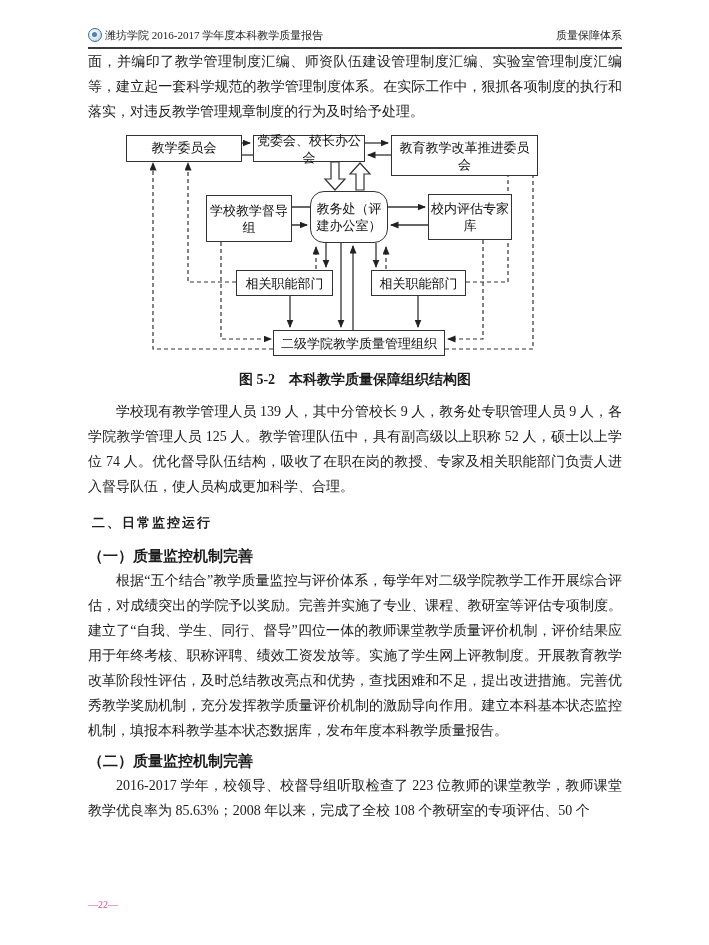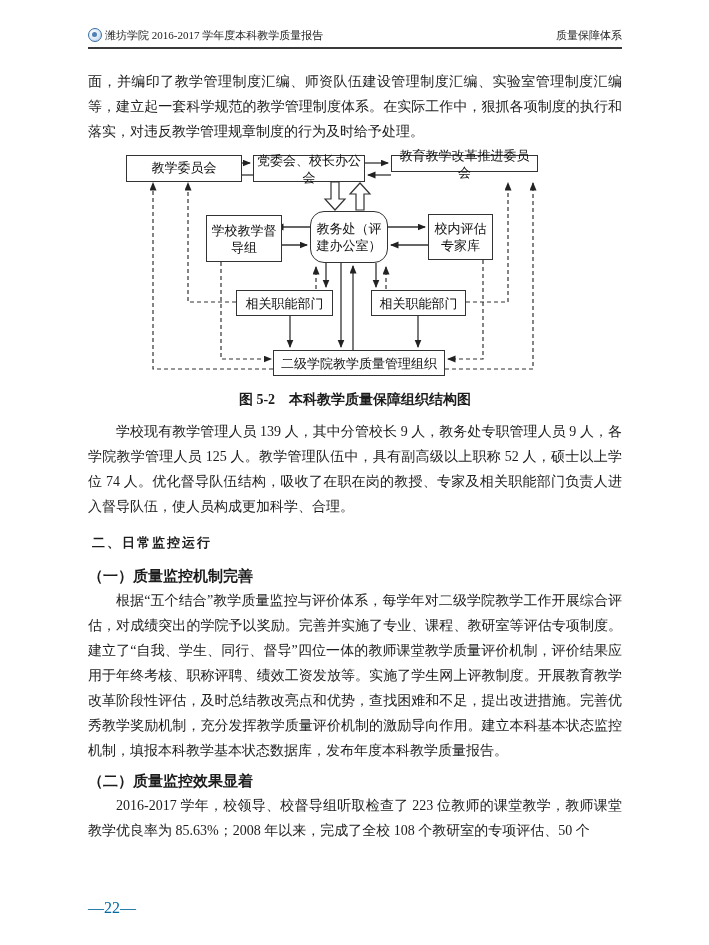--- a/index.html
+++ b/index.html
@@ -12,21 +12,21 @@
     padding:26px 87px 0 88px;
     font-family:"Liberation Serif","DejaVu Serif",serif;
     color:#1c1c1c;
     overflow:hidden;
   }
   
   .hdr{
     display:flex;align-items:center;justify-content:space-between;
     font-size:11px;line-height:18px;color:#222;
     border-bottom:2px solid #3a3a3a;
-    padding-bottom:3px;margin-bottom:20px;
+    padding-bottom:3px;margin-bottom:0;
   }
   .hdr-left{display:flex;align-items:center;gap:3px;}
   .logo{
     width:14px;height:14px;border-radius:50%;
     border:1.5px solid #3a6ea5;
     background:radial-gradient(circle at 35% 35%, #ffffff 0%, #dce9f6 55%, #9dbcdc 100%);
     box-sizing:border-box;position:relative;flex:0 0 auto;
   }
   .logo::after{
     content:"";position:absolute;left:3px;top:3px;width:5px;height:5px;
@@ -62,21 +62,21 @@
     padding:1px 2px;
   }
   .dsvg{position:absolute;left:0;top:0;}
   .caption{
     text-align:center;font-weight:bold;font-size:14px;line-height:20px;
     margin:3px 0 9px 0;
   }
   
   .footer{
     position:absolute;left:88px;top:899px;
-    font-size:16px;color:#0369a1;
+    font-size:10px;color:#ec4899;
   }
 </style>
 </head>
 <body>
 
 <div class="page">
 
   <div class="hdr">
     <div class="hdr-left">
       <span class="logo"></span>
@@ -124,39 +124,39 @@
       <polyline points="148,153 100,153 100,34" fill="none" stroke="#333" stroke-width="1.2" stroke-dasharray="4,3" marker-end="url(#arr)"></polyline>
       <polyline points="133,113 133,210 183,210" fill="none" stroke="#333" stroke-width="1.2" stroke-dasharray="4,3" marker-end="url(#arr)"></polyline>
 
       <polyline points="357,220 445,220 445,34" fill="none" stroke="#333" stroke-width="1.2" stroke-dasharray="4,3" marker-end="url(#arr)"></polyline>
       <polyline points="378,153 420,153 420,34" fill="none" stroke="#333" stroke-width="1.2" stroke-dasharray="4,3" marker-end="url(#arr)"></polyline>
       <polyline points="395,111 395,210 360,210" fill="none" stroke="#333" stroke-width="1.2" stroke-dasharray="4,3" marker-end="url(#arr)"></polyline>
     </svg>
 
     <div class="dbox" style="left:38px;top:6px;width:116px;height:27px;font-family:Liberation Mono, monospace;">教学委员会</div>
     <div class="dbox" style="left:165px;top:6px;width:112px;height:27px;">党委会、校长办公会</div>
-    <div class="dbox" style="left:303px;top:6px;width:147px;height:17px;">教育教学改革推进委员会</div>
-    <div class="dbox" style="left:118px;top:66px;width:76px;height:47px;">学校教学督导组</div>
+    <div class="dbox" style="left:303px;top:6px;width:147px;height:41px;">教育教学改革推进委员会</div>
+    <div class="dbox" style="left:118px;top:66px;width:86px;height:47px;">学校教学督导组</div>
     <div class="dbox" style="left:222px;top:62px;width:78px;height:52px;border-radius:14px;">教务处（评建办公室）</div>
-    <div class="dbox" style="left:340px;top:65px;width:65px;height:46px;">校内评估专家库</div>
+    <div class="dbox" style="left:340px;top:65px;width:84px;height:46px;">校内评估专家库</div>
     <div class="dbox" style="left:148px;top:141px;width:97px;height:26px;">相关职能部门</div>
     <div class="dbox" style="left:283px;top:141px;width:95px;height:26px;">相关职能部门</div>
     <div class="dbox" style="left:185px;top:201px;width:172px;height:26px;">二级学院教学质量管理组织</div>
   </div>
 
   <div class="caption">图 5-2　本科教学质量保障组织结构图</div>
 
   <p class="para indent">学校现有教学管理人员 139 人，其中分管校长 9 人，教务处专职管理人员 9 人，各学院教学管理人员 125 人。教学管理队伍中，具有副高级以上职称 52 人，硕士以上学位 74 人。优化督导队伍结构，吸收了在职在岗的教授、专家及相关职能部门负责人进入督导队伍，使人员构成更加科学、合理。</p>
 
   <div class="h2">二、日常监控运行</div>
 
 
   <div class="h3">（一）质量监控机制完善</div>
 
   <p class="para indent">根据“五个结合”教学质量监控与评价体系，每学年对二级学院教学工作开展综合评估，对成绩突出的学院予以奖励。完善并实施了专业、课程、教研室等评估专项制度。建立了“自我、学生、同行、督导”四位一体的教师课堂教学质量评价机制，评价结果应用于年终考核、职称评聘、绩效工资发放等。实施了学生网上评教制度。开展教育教学改革阶段性评估，及时总结教改亮点和优势，查找困难和不足，提出改进措施。完善优秀教学奖励机制，充分发挥教学质量评价机制的激励导向作用。建立本科基本状态监控机制，填报本科教学基本状态数据库，发布年度本科教学质量报告。</p>
 
-  <div class="h3">（二）质量监控效果显着</div>
+  <div class="h3">（二）质量监控机制完善</div>
 
   <p class="para indent">2016-2017 学年，校领导、校督导组听取检查了 223 位教师的课堂教学，教师课堂教学优良率为 85.63%；2008 年以来，完成了全校 108 个教研室的专项评估、50 个</p>
 
   <div class="footer">—22—</div>
 
 </div>
 
 </body></html>

